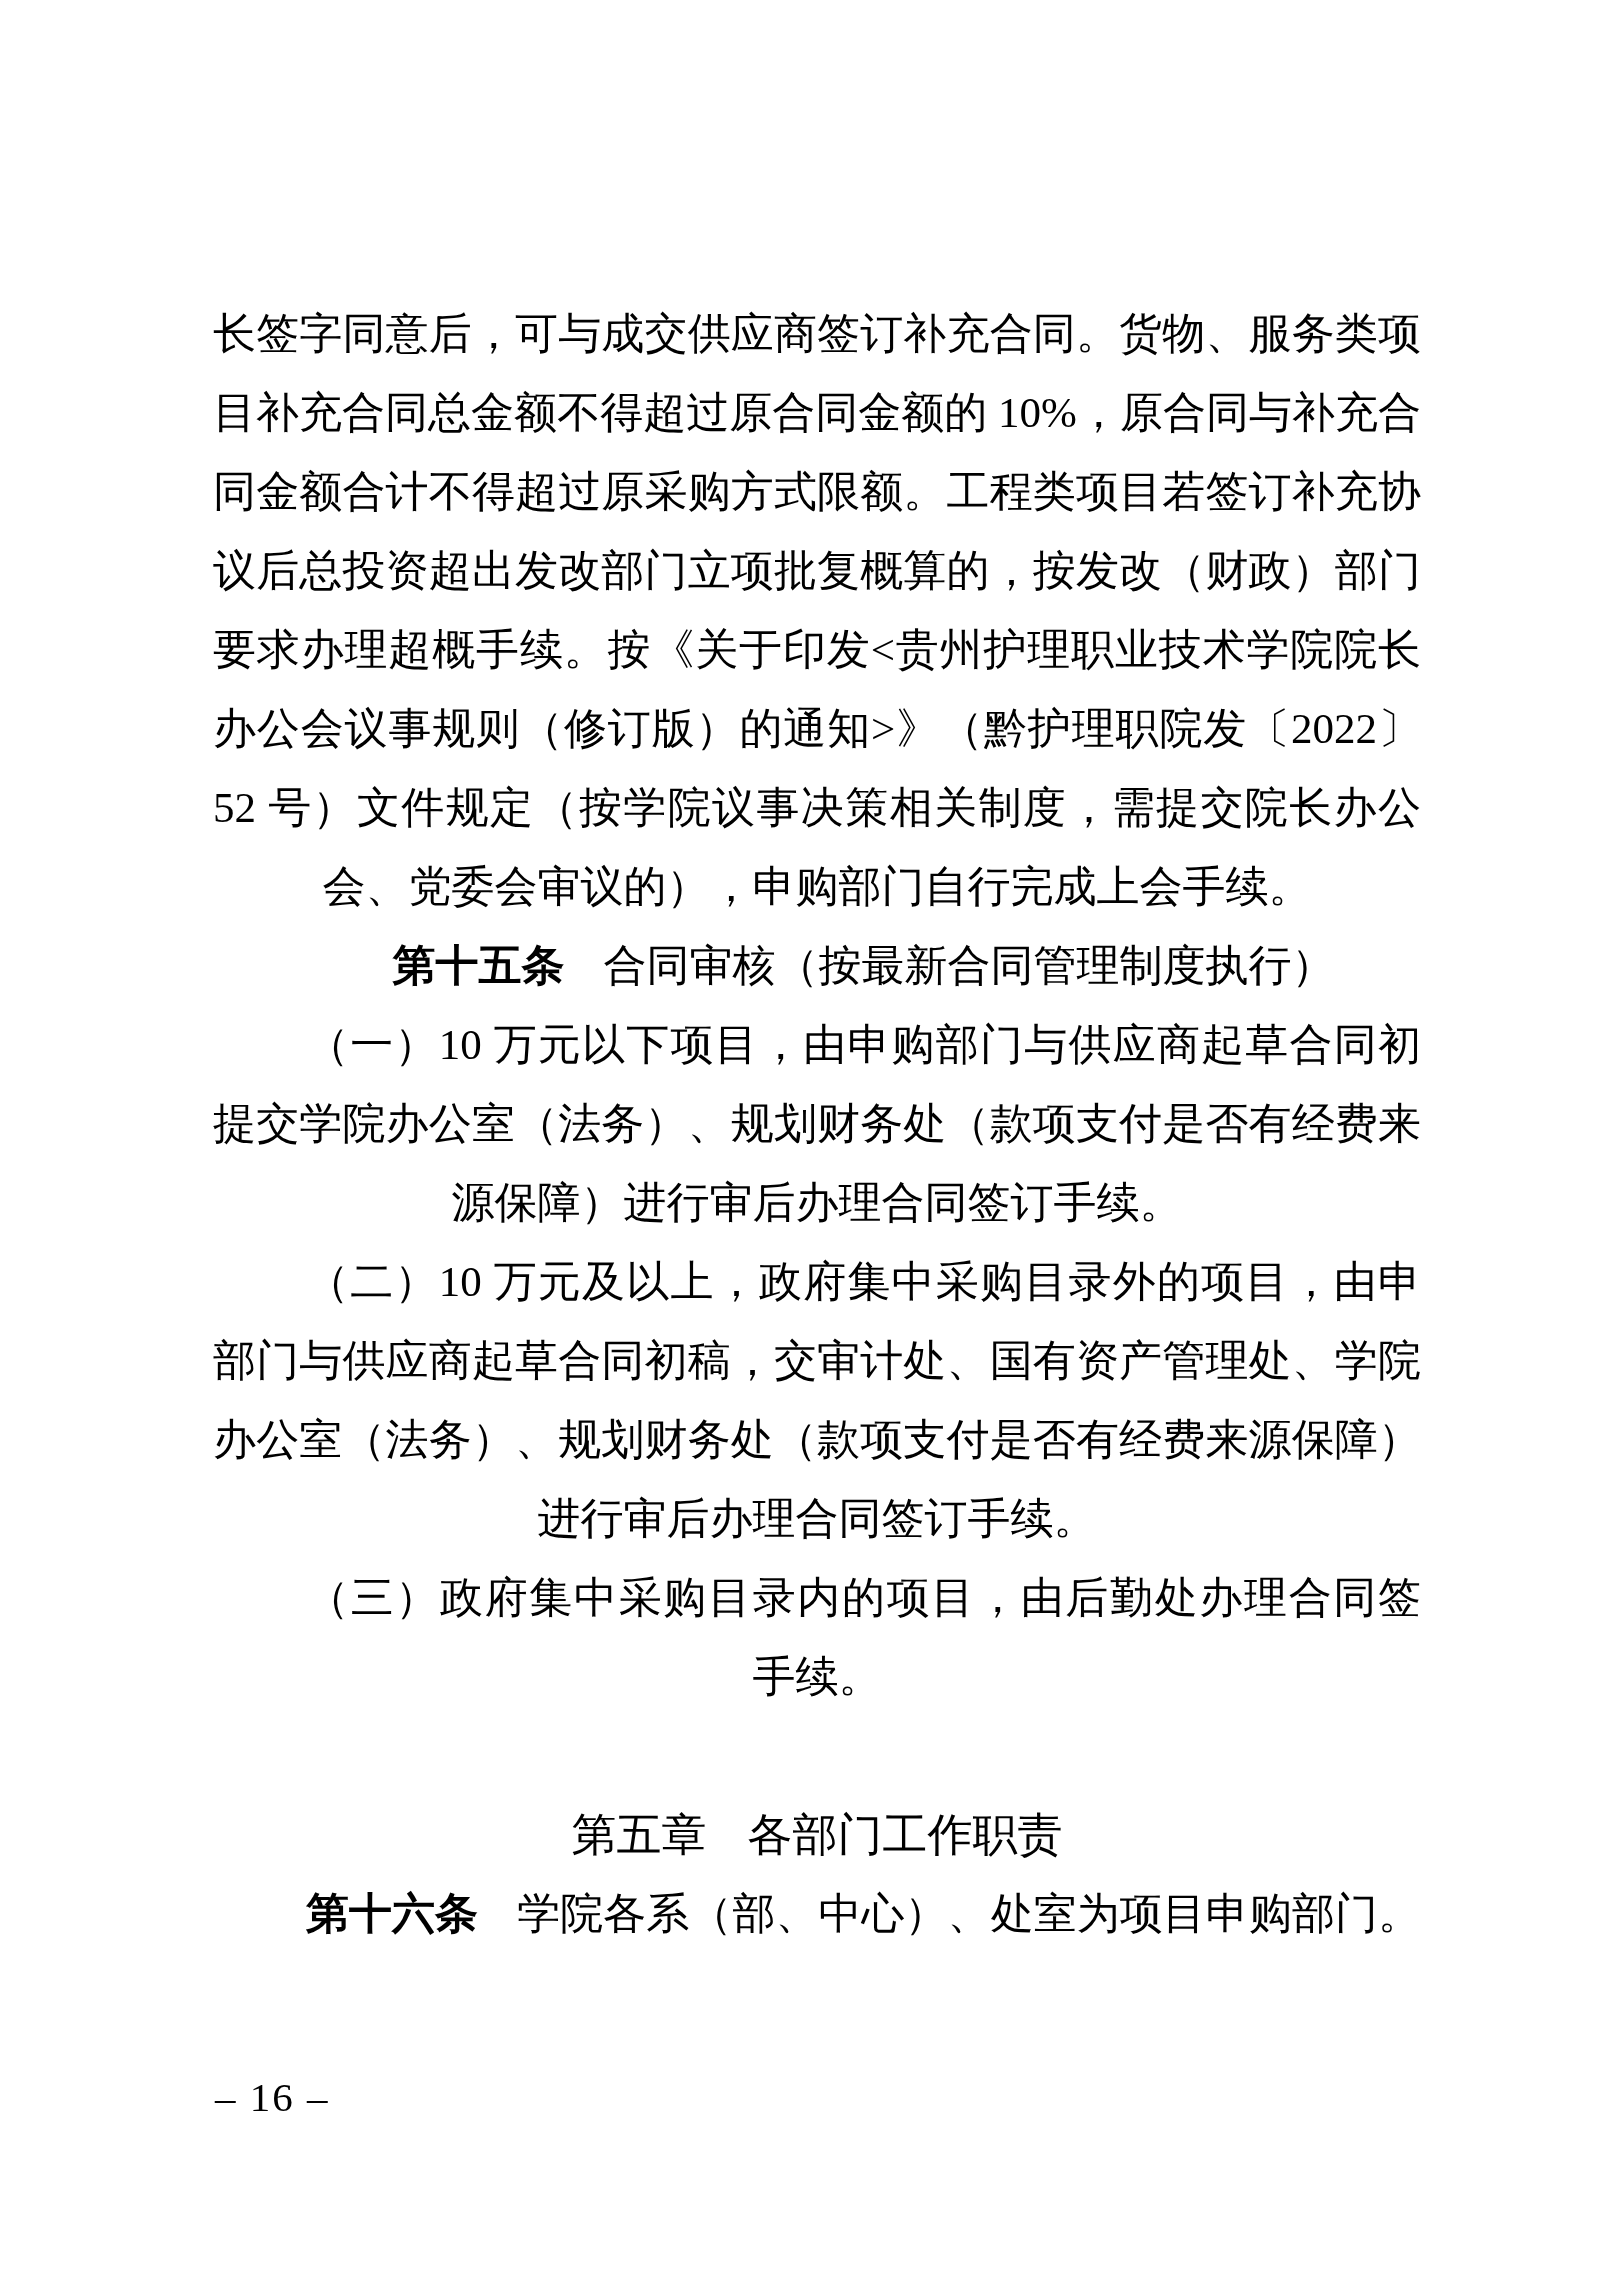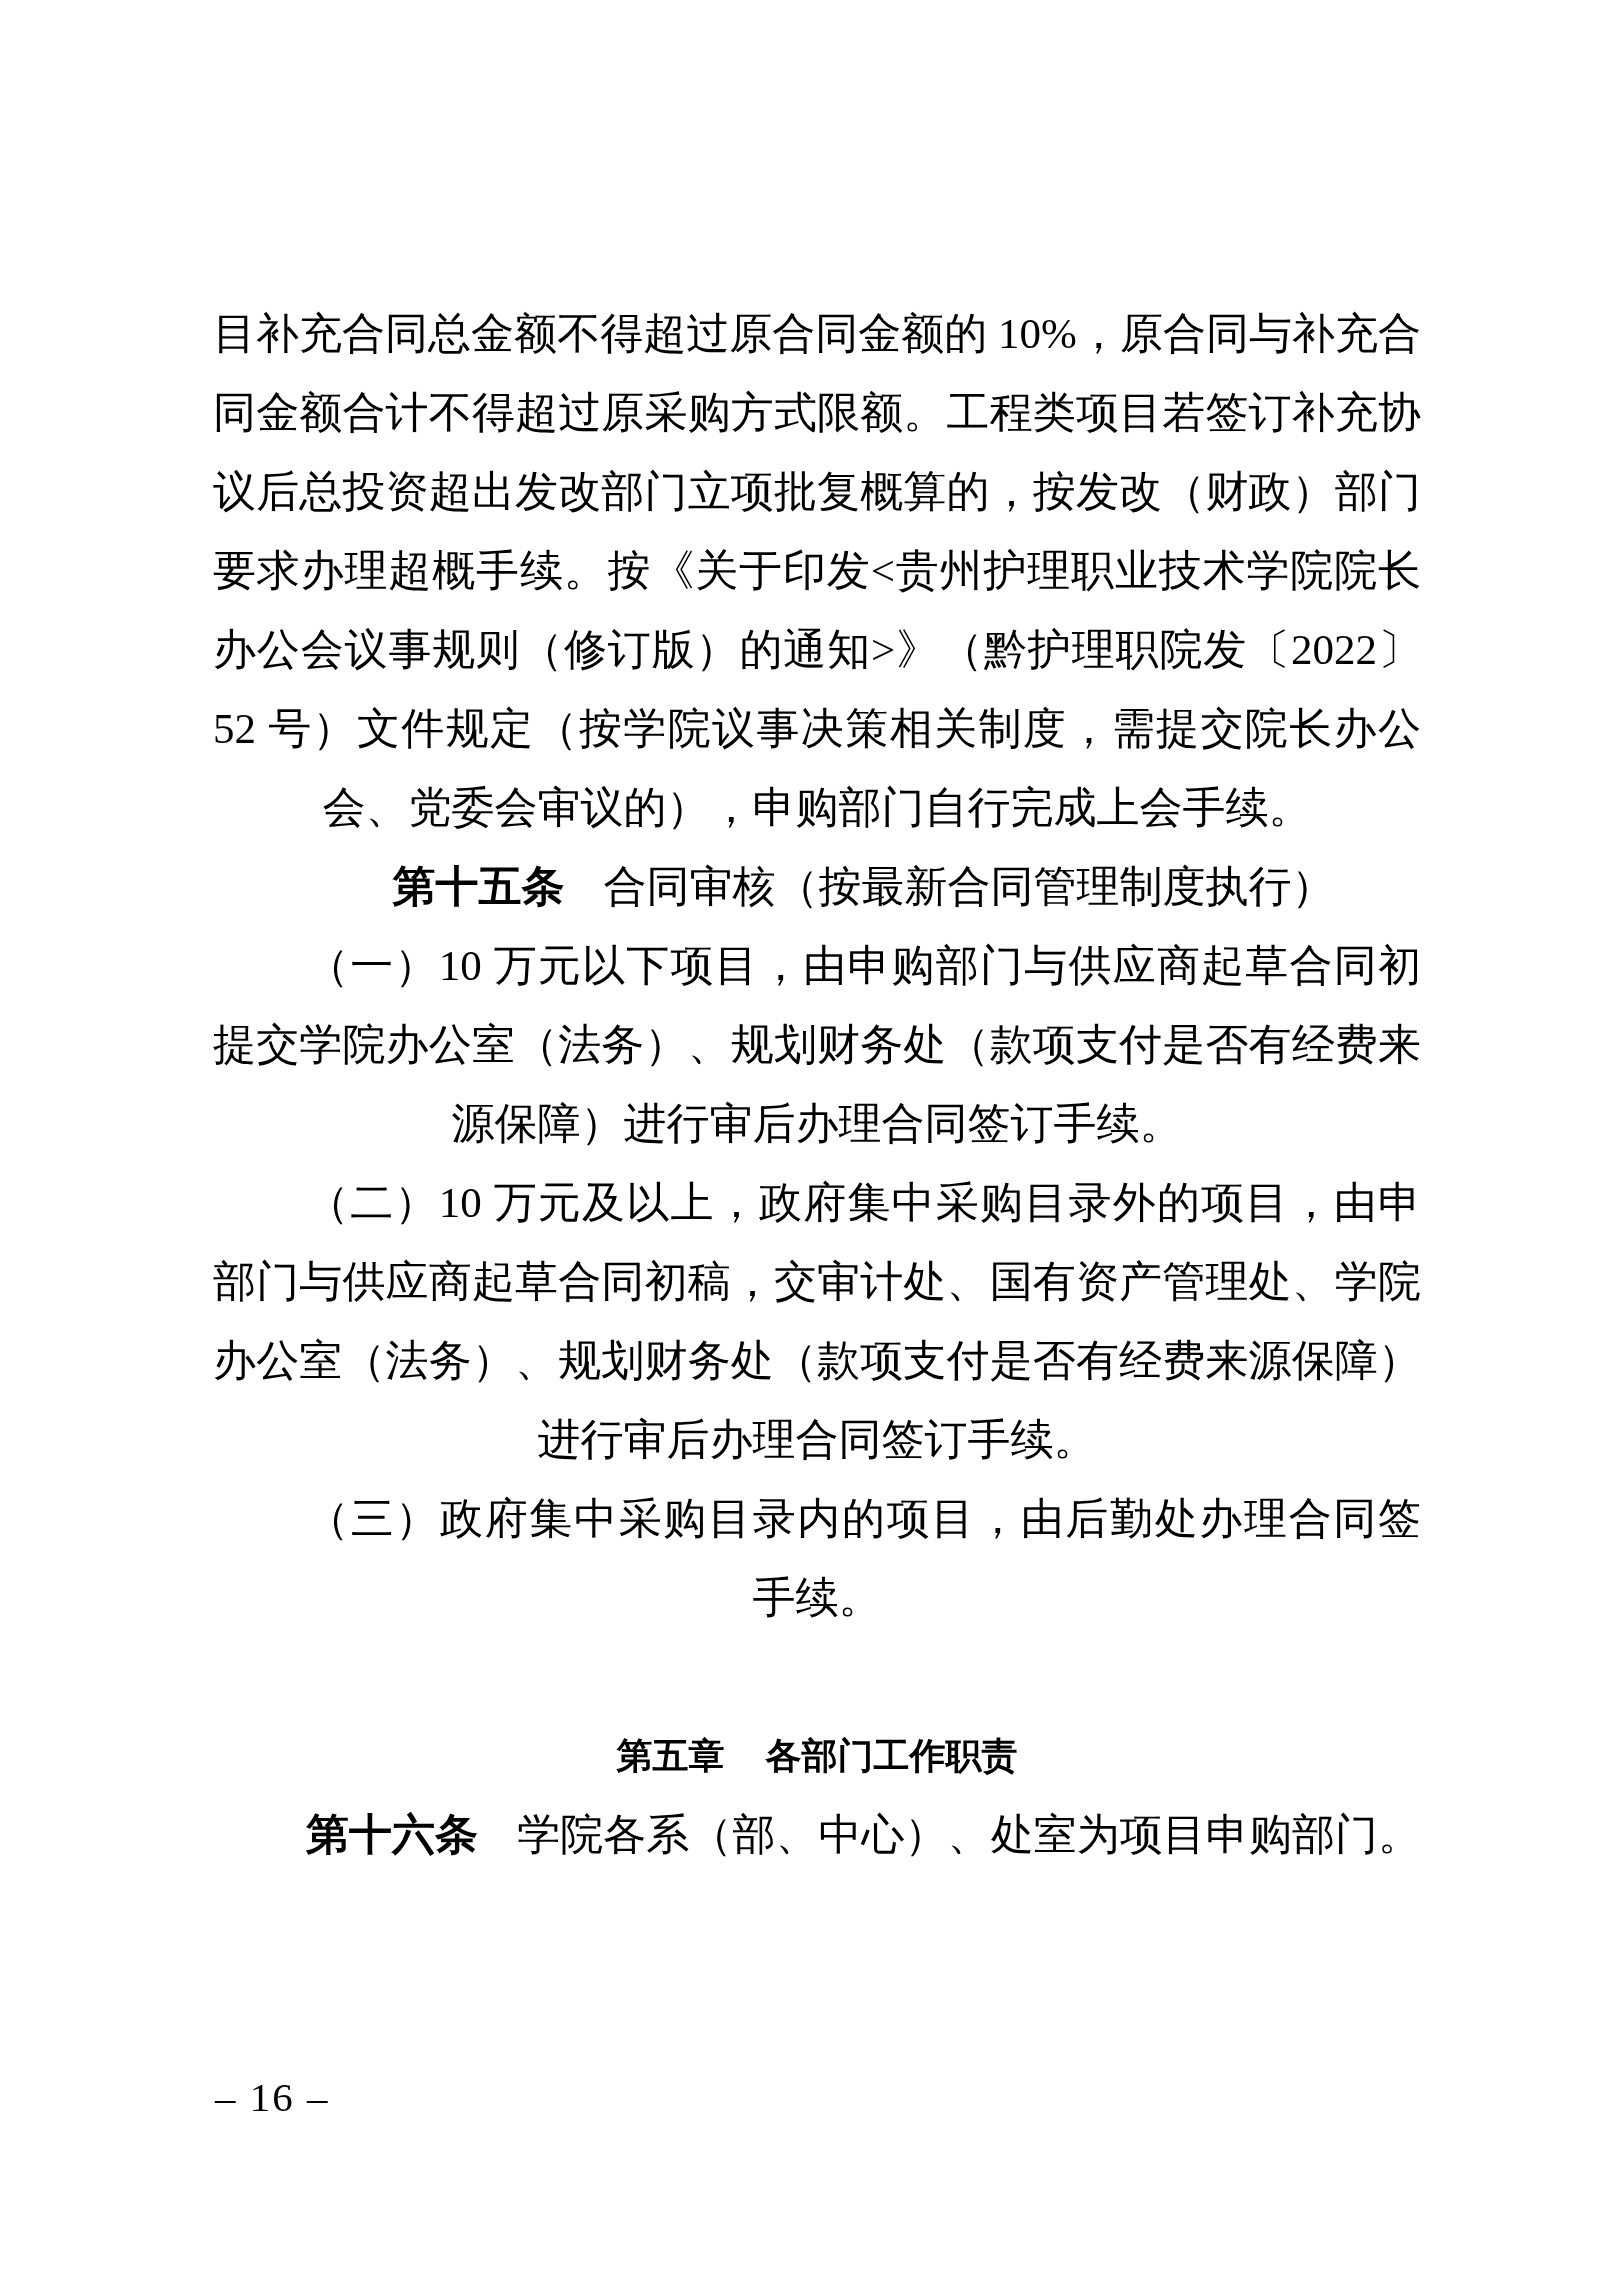--- a/index.html
+++ b/index.html
@@ -39,25 +39,25 @@
   }
   .ind { text-indent: 93px; }
   .blank { height: 79px; }
   .article-label {
     font-weight: 700;
     font-family: "Liberation Sans", "DejaVu Sans", sans-serif;
     margin-right: 39px;
   }
   .chapter {
     margin: 0;
-    font-size: 36px;
+    font-size: 45px;
     line-height: 79px;
     height: 79px;
     text-align: center;
-    font-weight: 700;
+    font-weight: 400;
     font-family: "Liberation Sans", "DejaVu Sans", sans-serif;
     overflow: hidden;
   }
   .chapter-label { margin-right: 41px; }
   .page-number {
     position: absolute;
     left: 215px;
     top: 2022px;
     font-size: 41px;
     line-height: 59px;
@@ -66,20 +66,21 @@
   }
 </style>
 </head>
 <body>
 
 <div class="page">
 
   <main class="content">
 
     <div>
+      <div class="line just">长签字同意后，可与成交供应商签订补充合同。货物、服务类项</div>
       <div class="line just">目补充合同总金额不得超过原合同金额的 10%，原合同与补充合</div>
       <div class="line just">同金额合计不得超过原采购方式限额。工程类项目若签订补充协</div>
       <div class="line just">议后总投资超出发改部门立项批复概算的，按发改（财政）部门</div>
       <div class="line just">要求办理超概手续。按《关于印发&lt;贵州护理职业技术学院院长</div>
       <div class="line just">办公会议事规则（修订版）的通知&gt;》（黔护理职院发〔2022〕</div>
       <div class="line just">52 号）文件规定（按学院议事决策相关制度，需提交院长办公</div>
       <div class="line">会、党委会审议的），申购部门自行完成上会手续。</div>
     </div>
 
     <div class="line ind">

